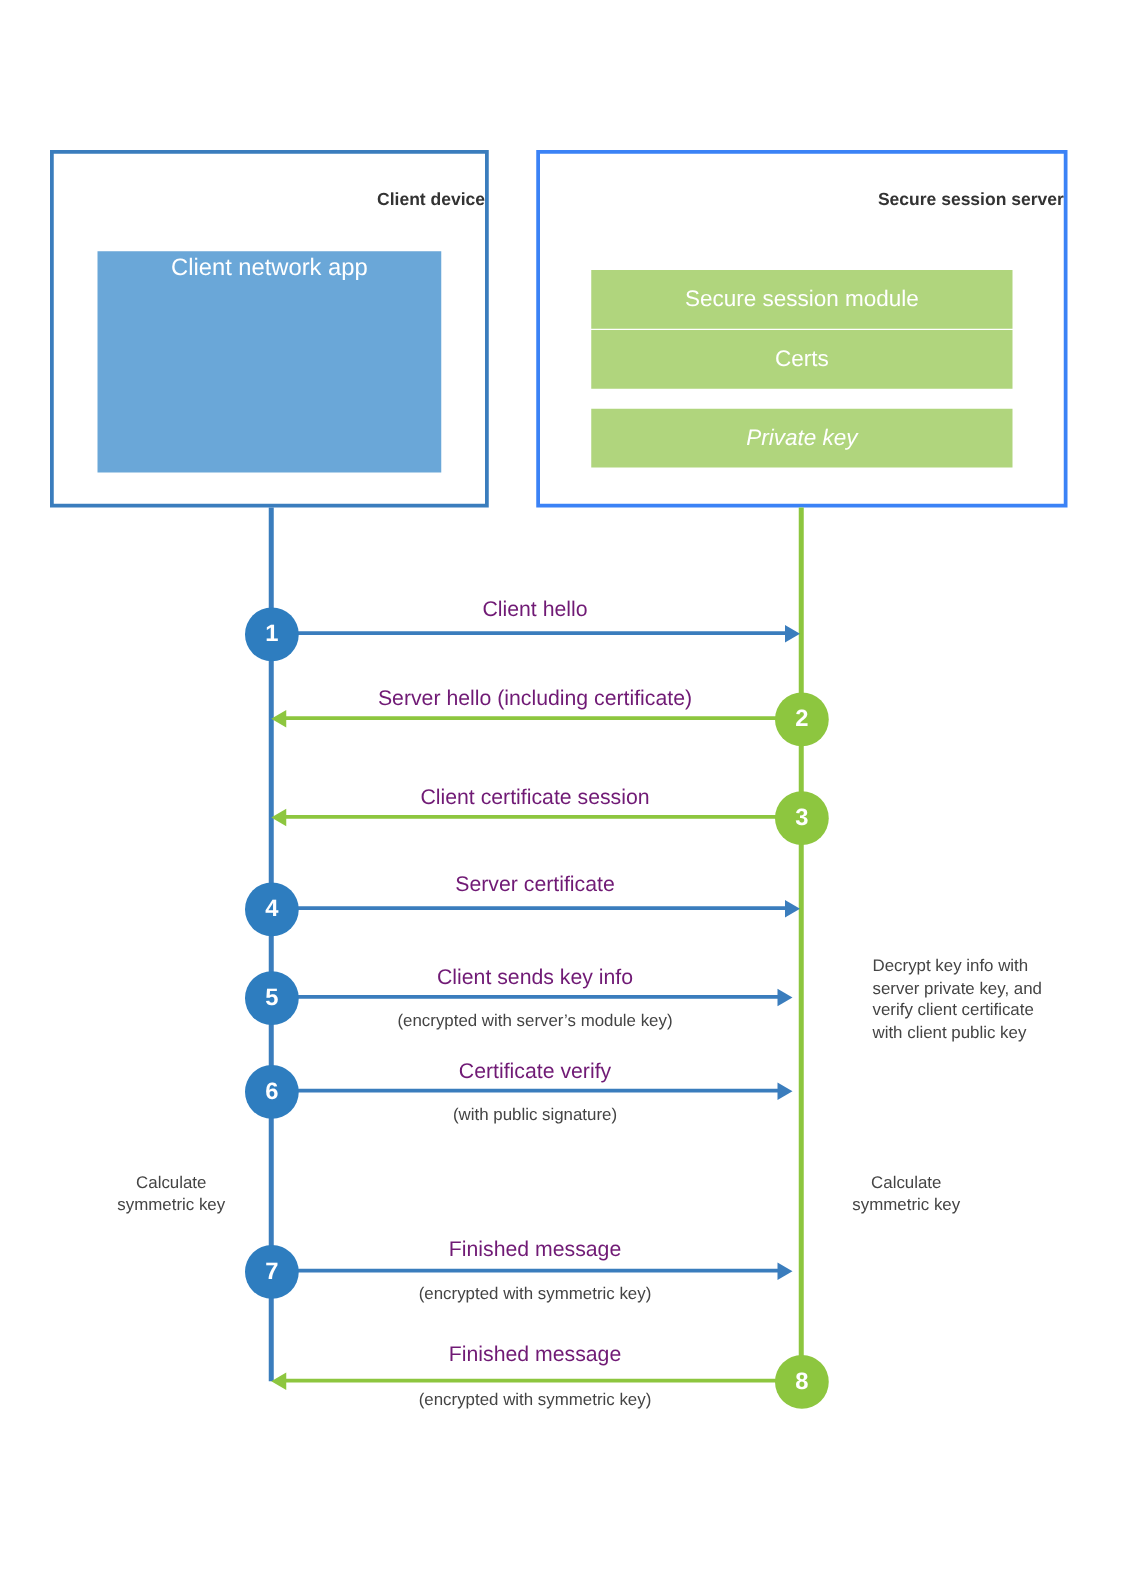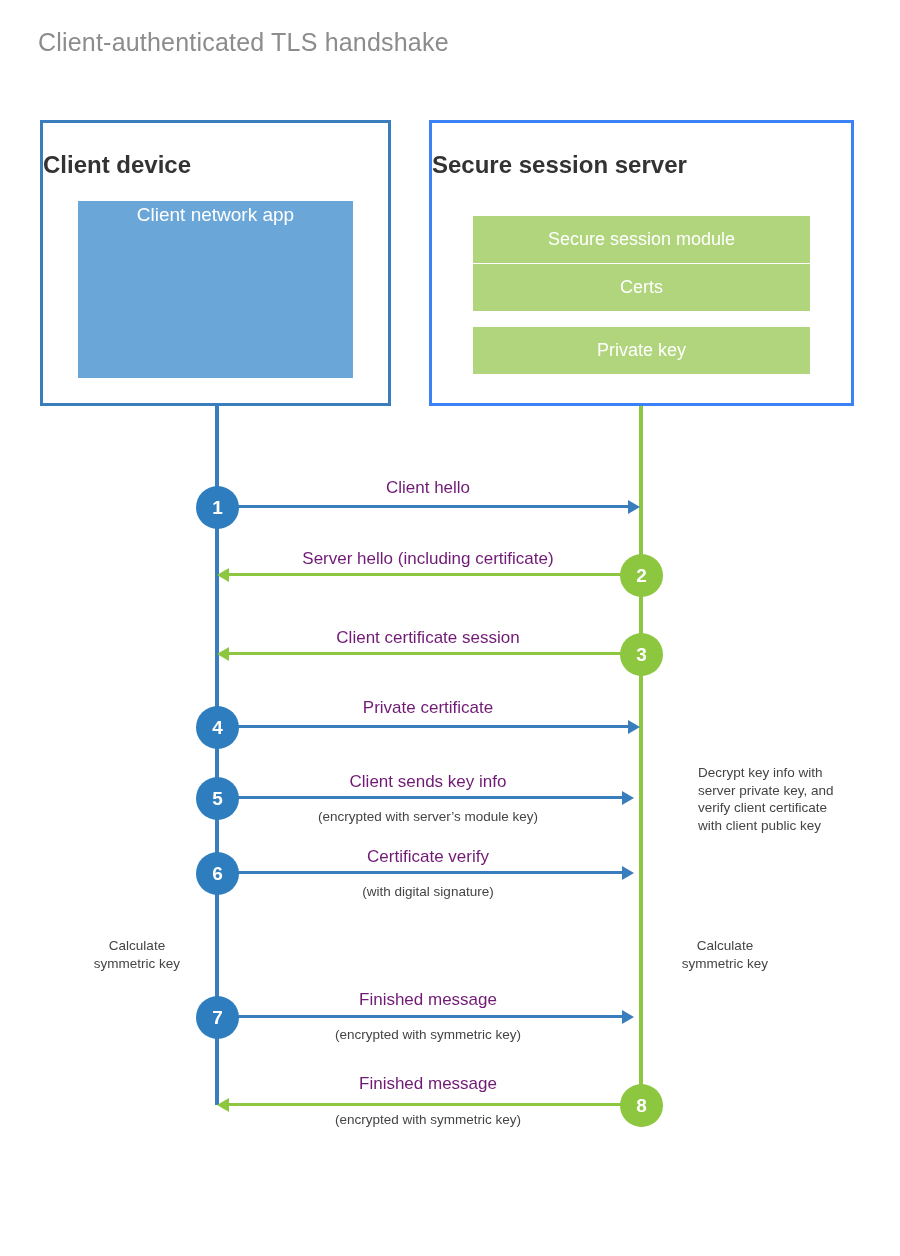--- a/index.html
+++ b/index.html
@@ -16,39 +16,39 @@
     font-size:25px;font-weight:400;color:#8c8c8c;
     letter-spacing:.2px;white-space:nowrap;
   }
 
   
   .actor-box{position:absolute;background:#ffffff;box-sizing:border-box;}
   .client-box{left:40px;top:120px;width:351px;height:286px;border:3px solid #3a7dbd;}
   .server-box{left:429px;top:120px;width:425px;height:286px;border:3px solid #3b82f6;}
 
   .actor-title{
-    position:absolute;left:0;right:0;top:28px;text-align:left;
-    font-size:24px;font-weight:bold;color:#333333;
+    position:absolute;left:0;right:0;top:28px;text-align:right;
+    font-size:14px;font-weight:bold;color:#333333;
   }
 
   .client-app{
     position:absolute;left:35px;top:78px;width:275px;height:177px;
     background:#6aa7d8;color:#ffffff;font-size:19px;line-height:27px;
     display:flex;justify-content:center;text-align:center;
   }
   .client-app span{display:block;max-width:190px;}
 
   .srv-bar{
     position:absolute;left:41px;width:337px;height:47px;
     background:#b0d57d;color:#ffffff;font-size:18px;
     display:flex;align-items:center;justify-content:center;text-align:center;
   }
   .srv-bar.b0{top:93px;}
   .srv-bar.b1{top:141px;}
-  .srv-bar.b2{top:204px;}
+  .srv-bar.b2{top:204px;font-style:italic;}
 
   
   .lifeline{position:absolute;width:4px;}
   .lifeline.client{left:215px;top:406px;height:699px;background:#3a7dbd;}
   .lifeline.server{left:639px;top:406px;height:699px;background:#8dc63f;}
 
   
   .step-circle{
     position:absolute;width:43px;height:43px;border-radius:50%;
     display:flex;align-items:center;justify-content:center;
@@ -83,21 +83,20 @@
     position:absolute;font-size:13.5px;line-height:17.5px;color:#444444;
   }
   .note.center{text-align:center;transform:translateX(-50%);}
   .note.left{text-align:left;}
 </style>
 </head>
 <body>
 
 <div id="stage">
 
-  <div class="title">Client-authenticated TLS handshake</div>
 
   <div class="actor-box client-box">
     <div class="actor-title">Client device</div>
     <div class="client-app">
       <span>Client network app</span>
     </div>
   </div>
 
   <div class="actor-box server-box">
     <div class="actor-title">Secure session server</div>
@@ -120,38 +119,38 @@
       <i class="head"></i>
     </div>
   <div class="step-circle green" style="left:620px;top:554px;">2</div>
 
   <div class="msg-label" style="left:428px;top:628px;">Client certificate session</div>
   <div class="arrow green to-left" style="left:228px;top:652px;width:411px;">
       <i class="head"></i>
     </div>
   <div class="step-circle green" style="left:620px;top:633px;">3</div>
 
-  <div class="msg-label" style="left:428px;top:698px;">Private certificate</div>
+  <div class="msg-label" style="left:428px;top:698px;">Server certificate</div>
   <div class="arrow blue to-right" style="left:217px;top:725px;width:412px;">
       <i class="head"></i>
     </div>
   <div class="step-circle blue" style="left:196px;top:706px;">4</div>
 
   <div class="msg-label" style="left:428px;top:772px;">Client sends key info</div>
   <div class="arrow blue to-right" style="left:217px;top:796px;width:406px;">
       <i class="head"></i>
     </div>
   <div class="msg-sub" style="left:428px;top:809px;">(encrypted with server’s module key)</div>
   <div class="step-circle blue" style="left:196px;top:777px;">5</div>
 
   <div class="msg-label" style="left:428px;top:847px;">Certificate verify</div>
   <div class="arrow blue to-right" style="left:217px;top:871px;width:406px;">
       <i class="head"></i>
     </div>
-  <div class="msg-sub" style="left:428px;top:884px;">(with digital signature)</div>
+  <div class="msg-sub" style="left:428px;top:884px;">(with public signature)</div>
   <div class="step-circle blue" style="left:196px;top:852px;">6</div>
 
   <div class="note left" style="left:698px;top:764px;width:175px;">Decrypt key info with<br>server private key, and<br>verify client certificate<br>with client public key</div>
   <div class="note center" style="left:137px;top:937px;width:170px;">Calculate<br>symmetric key</div>
   <div class="note center" style="left:725px;top:937px;width:170px;">Calculate<br>symmetric key</div>
 
   <div class="msg-label" style="left:428px;top:990px;">Finished message</div>
   <div class="arrow blue to-right" style="left:217px;top:1015px;width:406px;">
       <i class="head"></i>
     </div>

